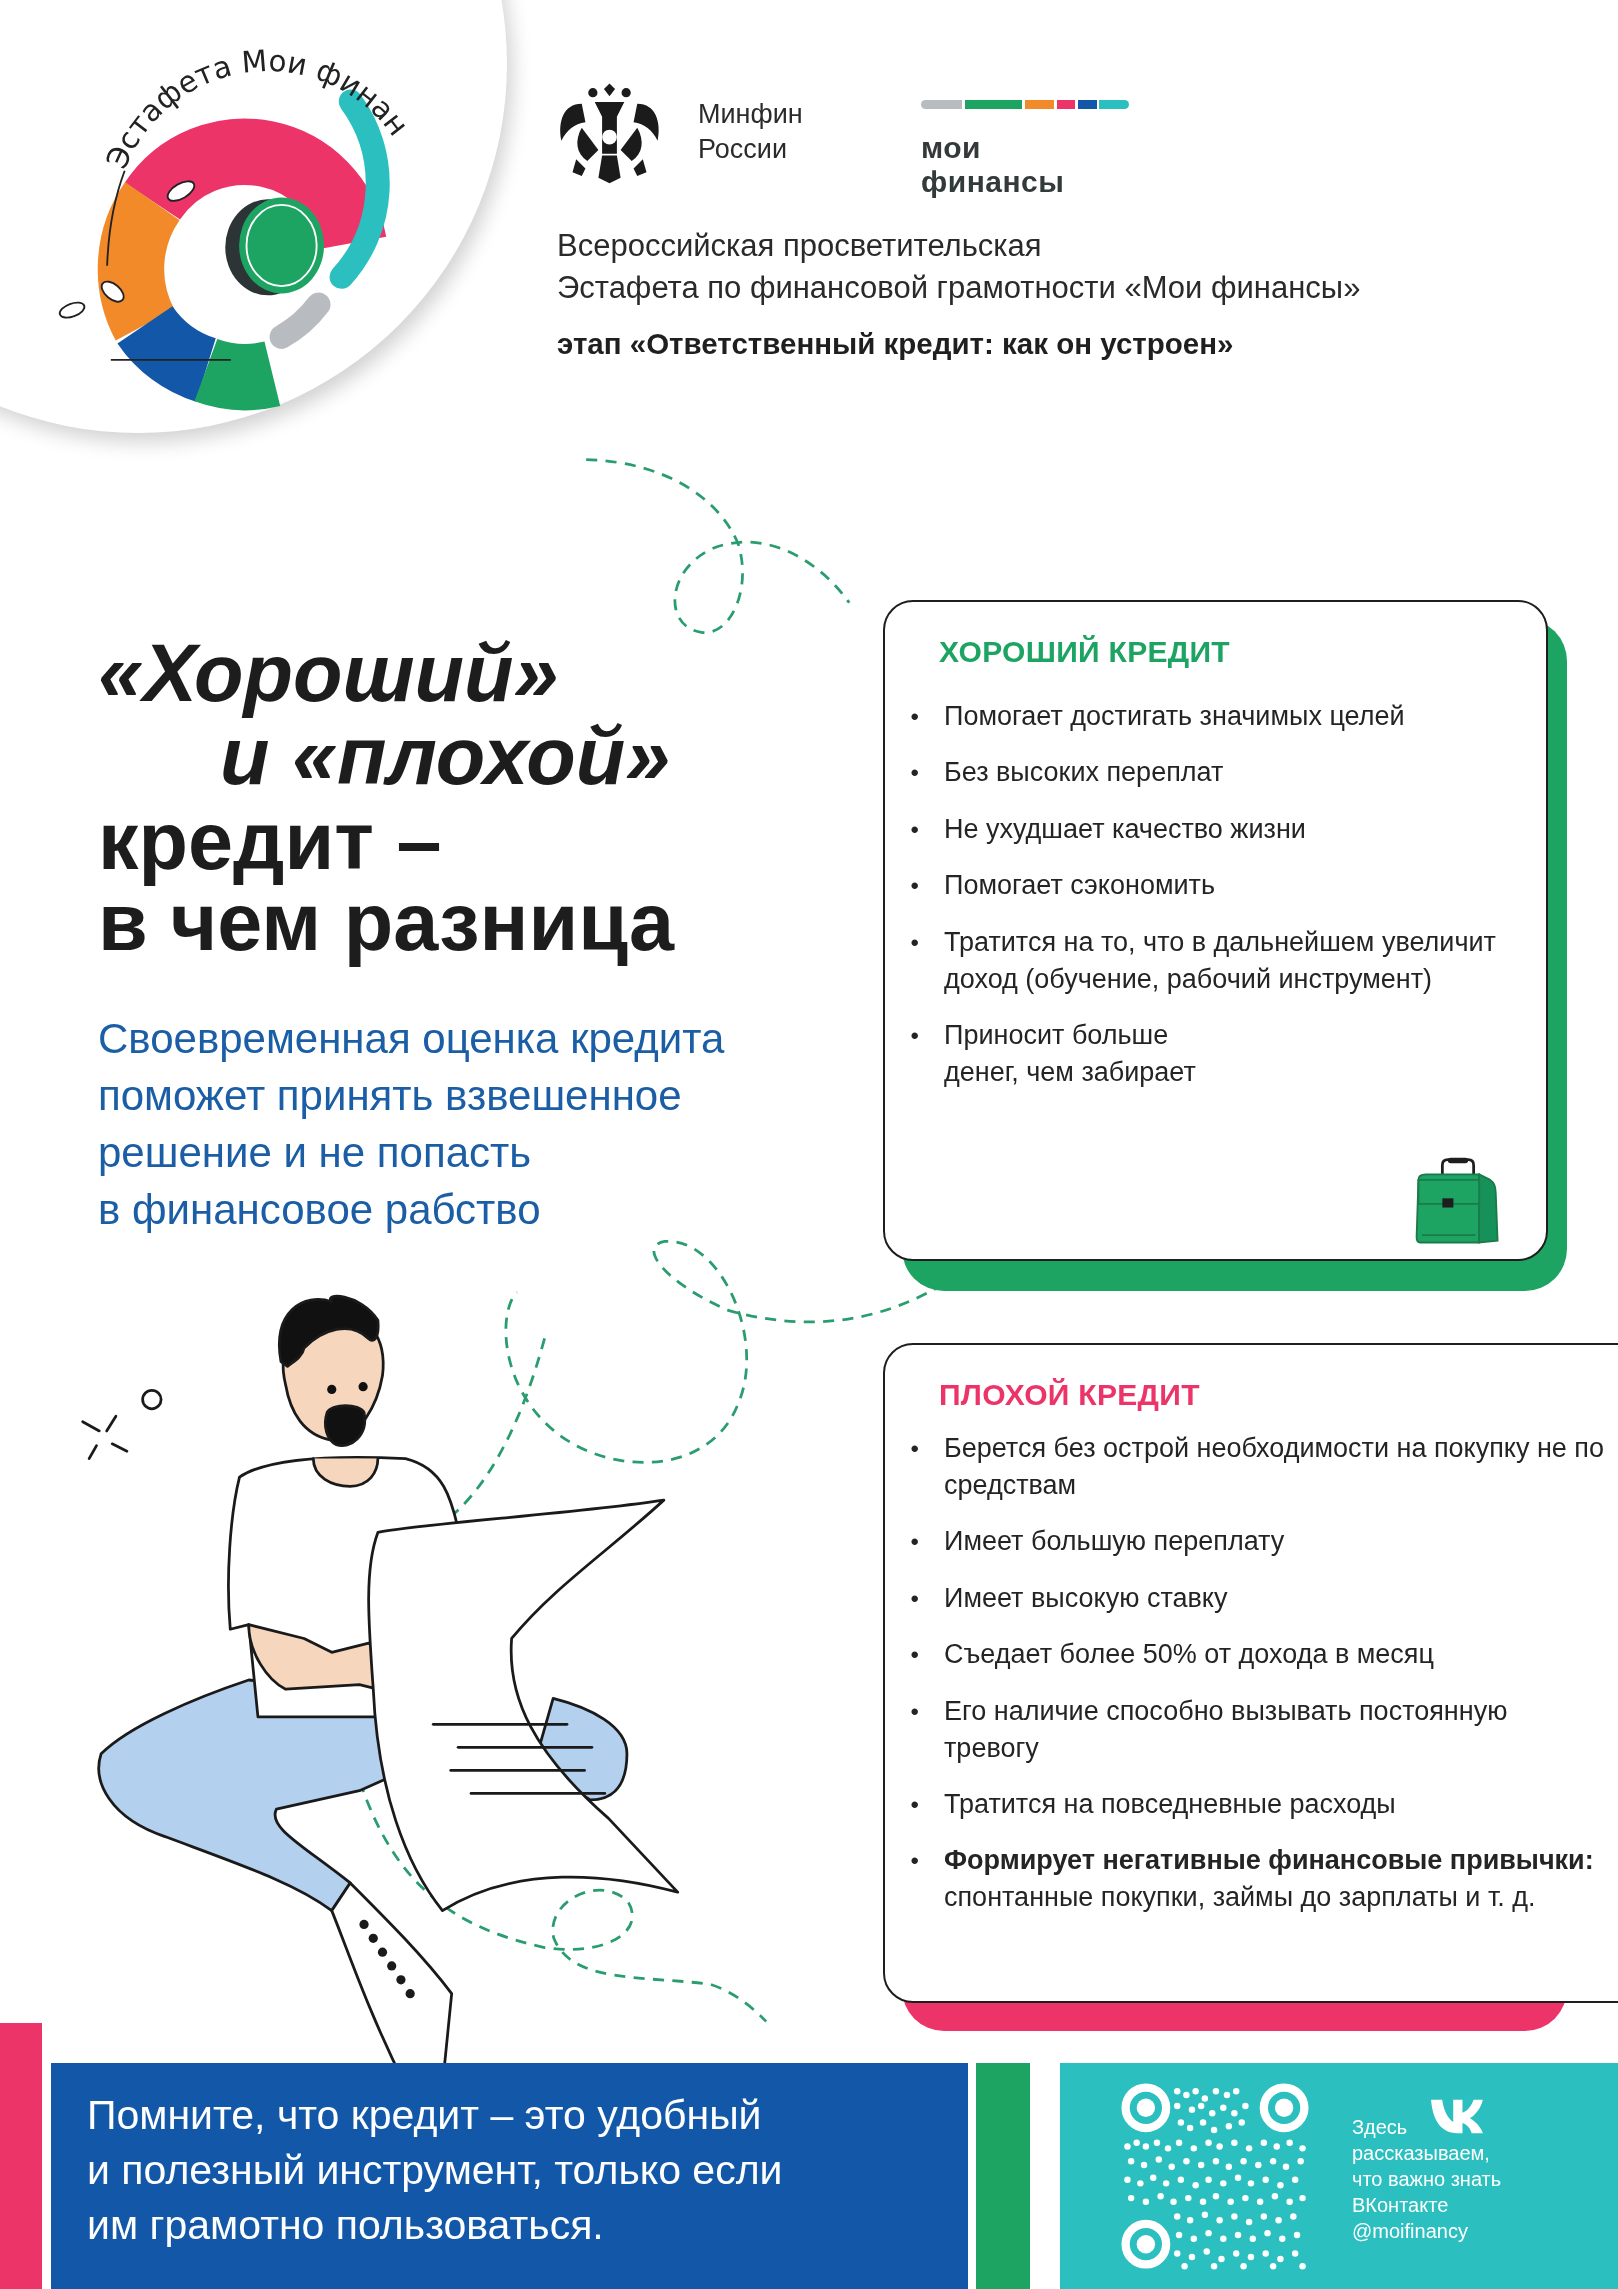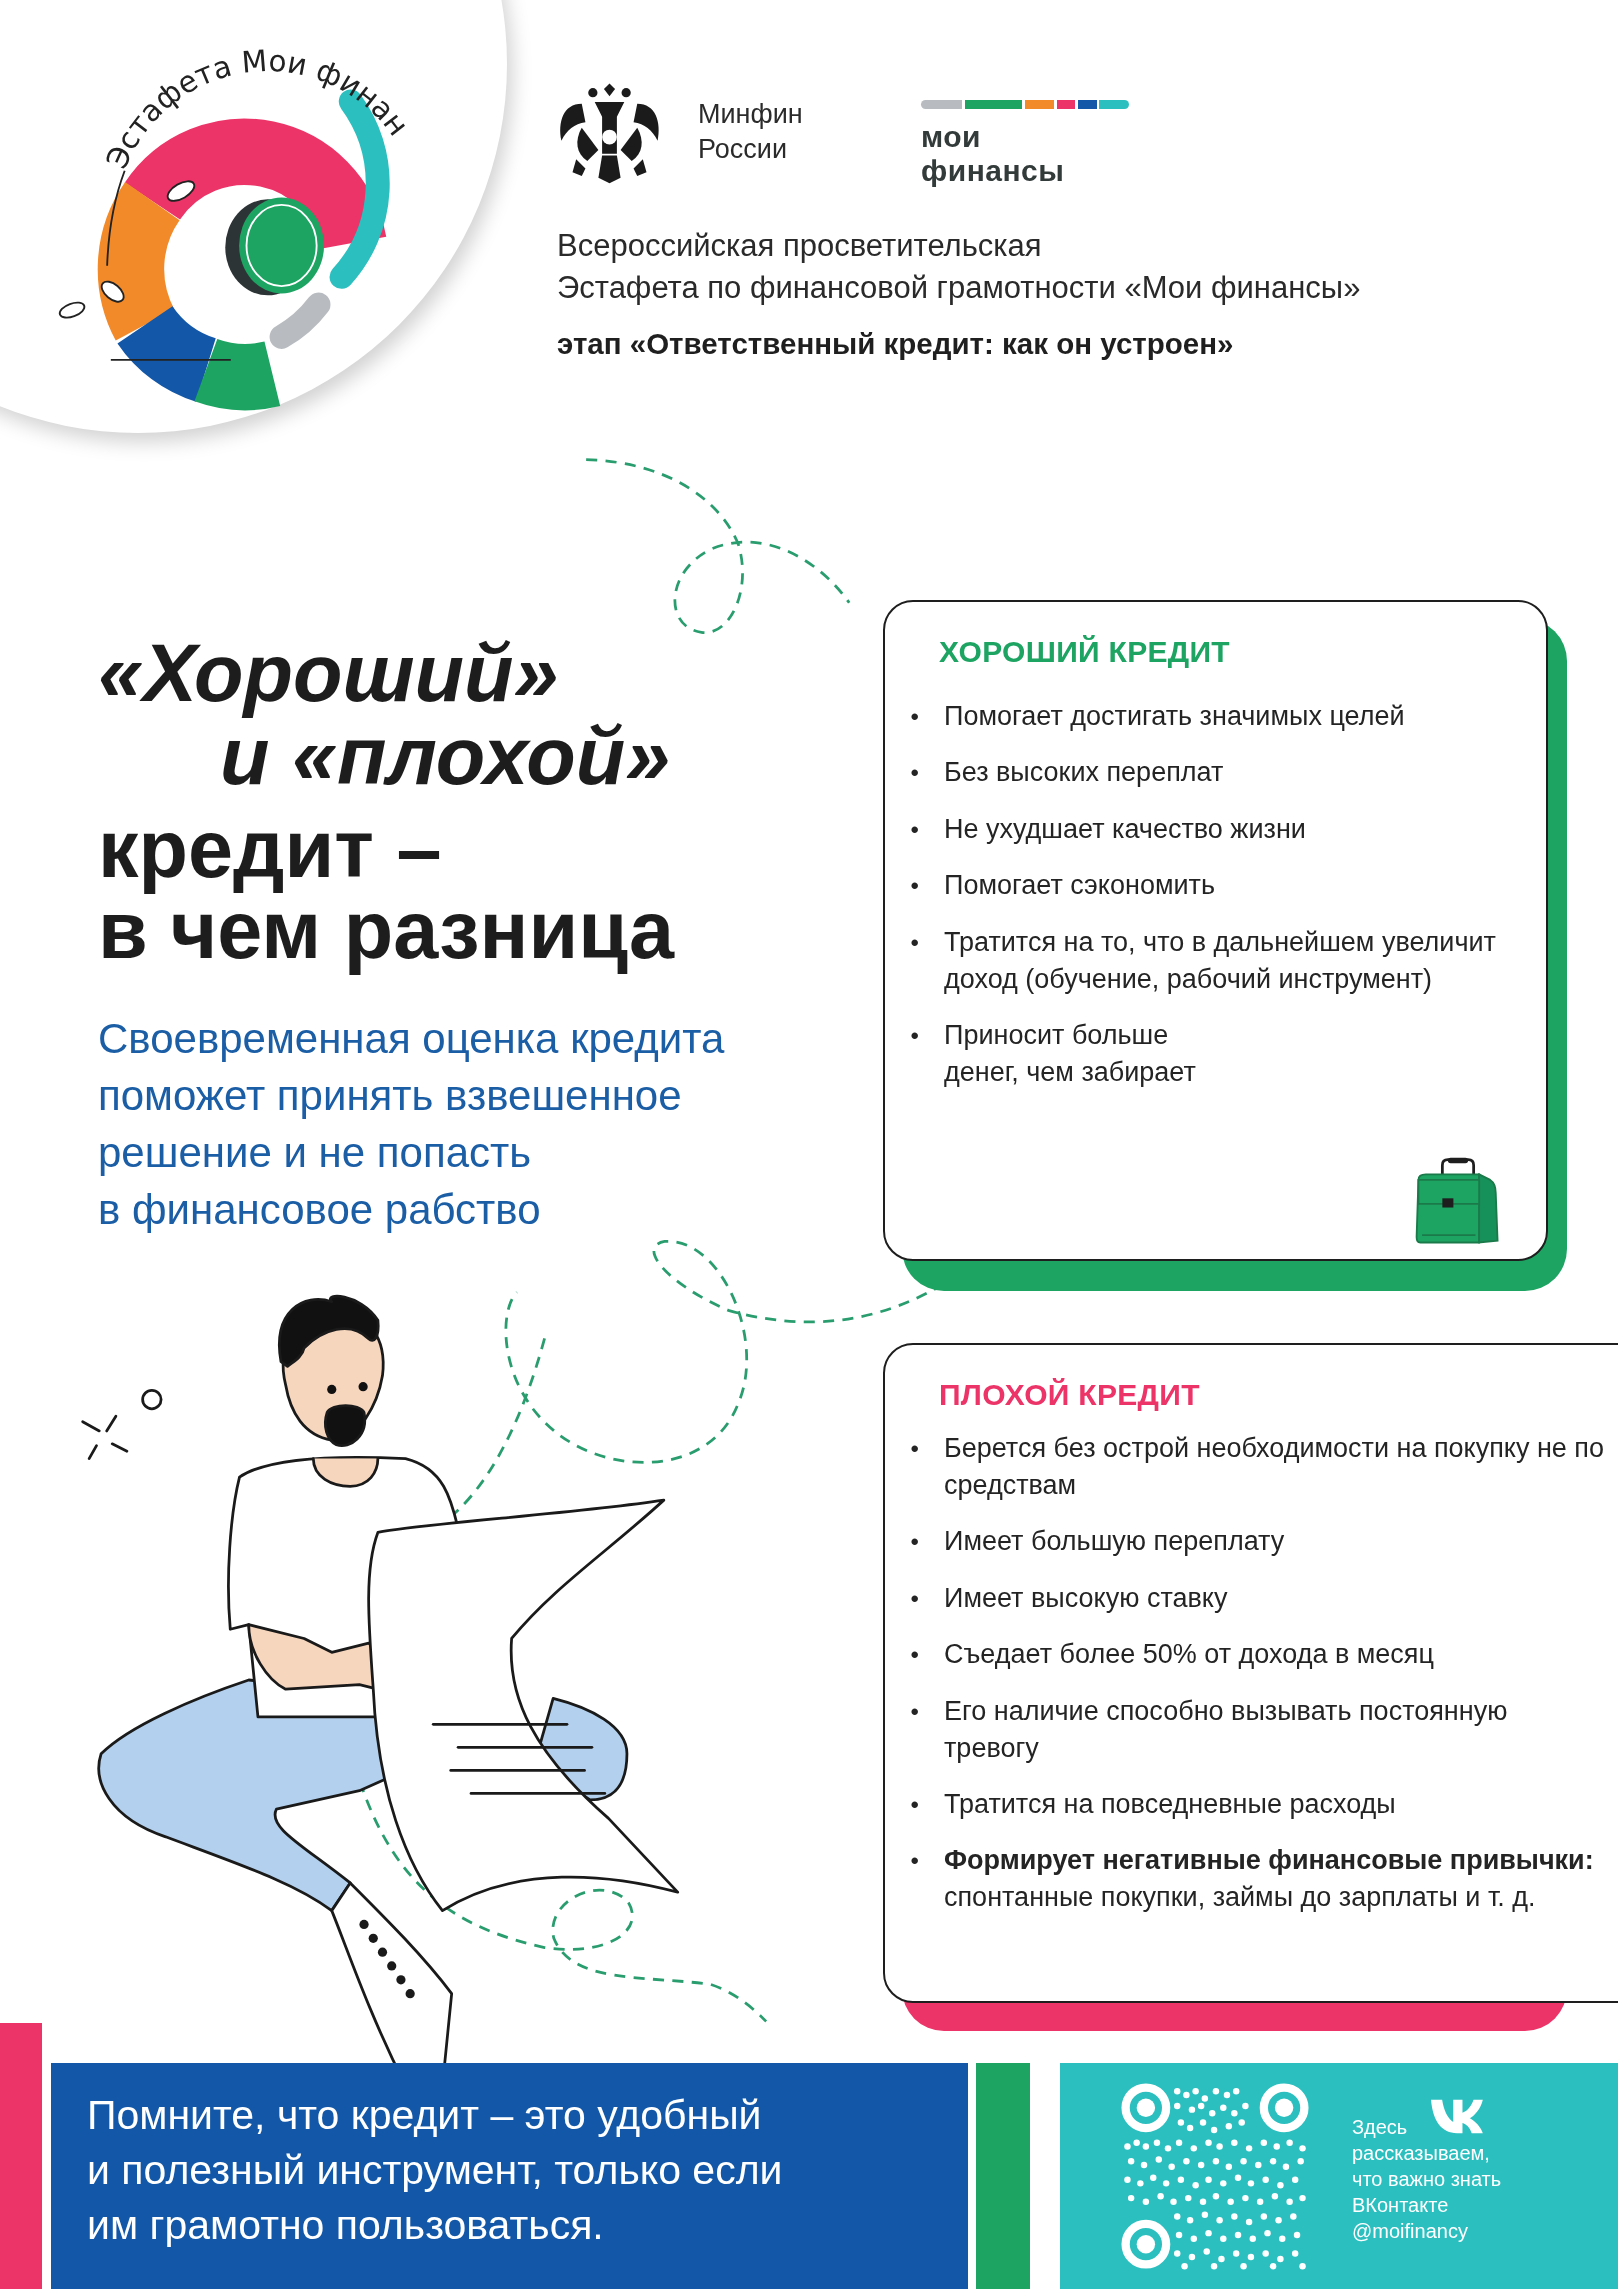--- a/index.html
+++ b/index.html
@@ -16,31 +16,31 @@
 
   
   .minfin { position: absolute; left: 554px; top: 76px; display: flex; align-items: center; gap: 33px; }
   .eagle { width: 111px; height: 111px; }
   .minfin-text { font-size: 27px; line-height: 35px; color: #2b2b2b; }
   .brand { position: absolute; left: 921px; top: 100px; width: 209px; }
   .brand-bar { display: flex; gap: 2.8px; height: 9.2px; }
   .brand-bar span { display: block; height: 9.2px; }
   .brand-bar span:first-child { border-radius: 4.6px 0 0 4.6px; }
   .brand-bar span:last-child { border-radius: 0 4.6px 4.6px 0; }
-  .brand-name { font-size: 30px; font-weight: bold; color: #333a3a; margin-top: 11px; letter-spacing: 0.5px; }
+  .brand-name { font-size: 30px; font-weight: bold; color: #333a3a; margin-top: 22px; letter-spacing: 0.5px; }
 
   .relay-title { position: absolute; left: 557px; top: 225px; font-size: 31px; line-height: 42px; color: #2a2a2a; }
   .stage { position: absolute; left: 557px; top: 327px; font-size: 29.5px; font-weight: bold; color: #1f1f1f; }
 
   
   .headline { position: absolute; left: 98px; top: 633px; font-weight: bold; color: #1d1d1d; }
   .headline .l { font-size: 81px; line-height: 81px; height: 81px; white-space: nowrap; }
   .headline .it { font-style: italic; }
   .headline .l1 { margin-bottom: 1.8px; }
-  .headline .l2 { padding-left: 122px; margin-bottom: 12px; }
+  .headline .l2 { padding-left: 122px; margin-bottom: 4px; }
   .subtitle { position: absolute; left: 98px; top: 1010px; font-size: 42px; line-height: 57px; color: #1b5ea6; }
 
   
   .card-wrap { position: absolute; }
   .card-shadow { position: absolute; border-radius: 42px; }
   .card {
     position: absolute; left: 0; top: 0; background: #ffffff;
     border: 2.8px solid #1e1e1e; border-radius: 30px; text-decoration: underline;
   }
   .card-title { position: absolute; left: 54px; font-size: 30px; font-weight: bold; letter-spacing: 0.3px; }

